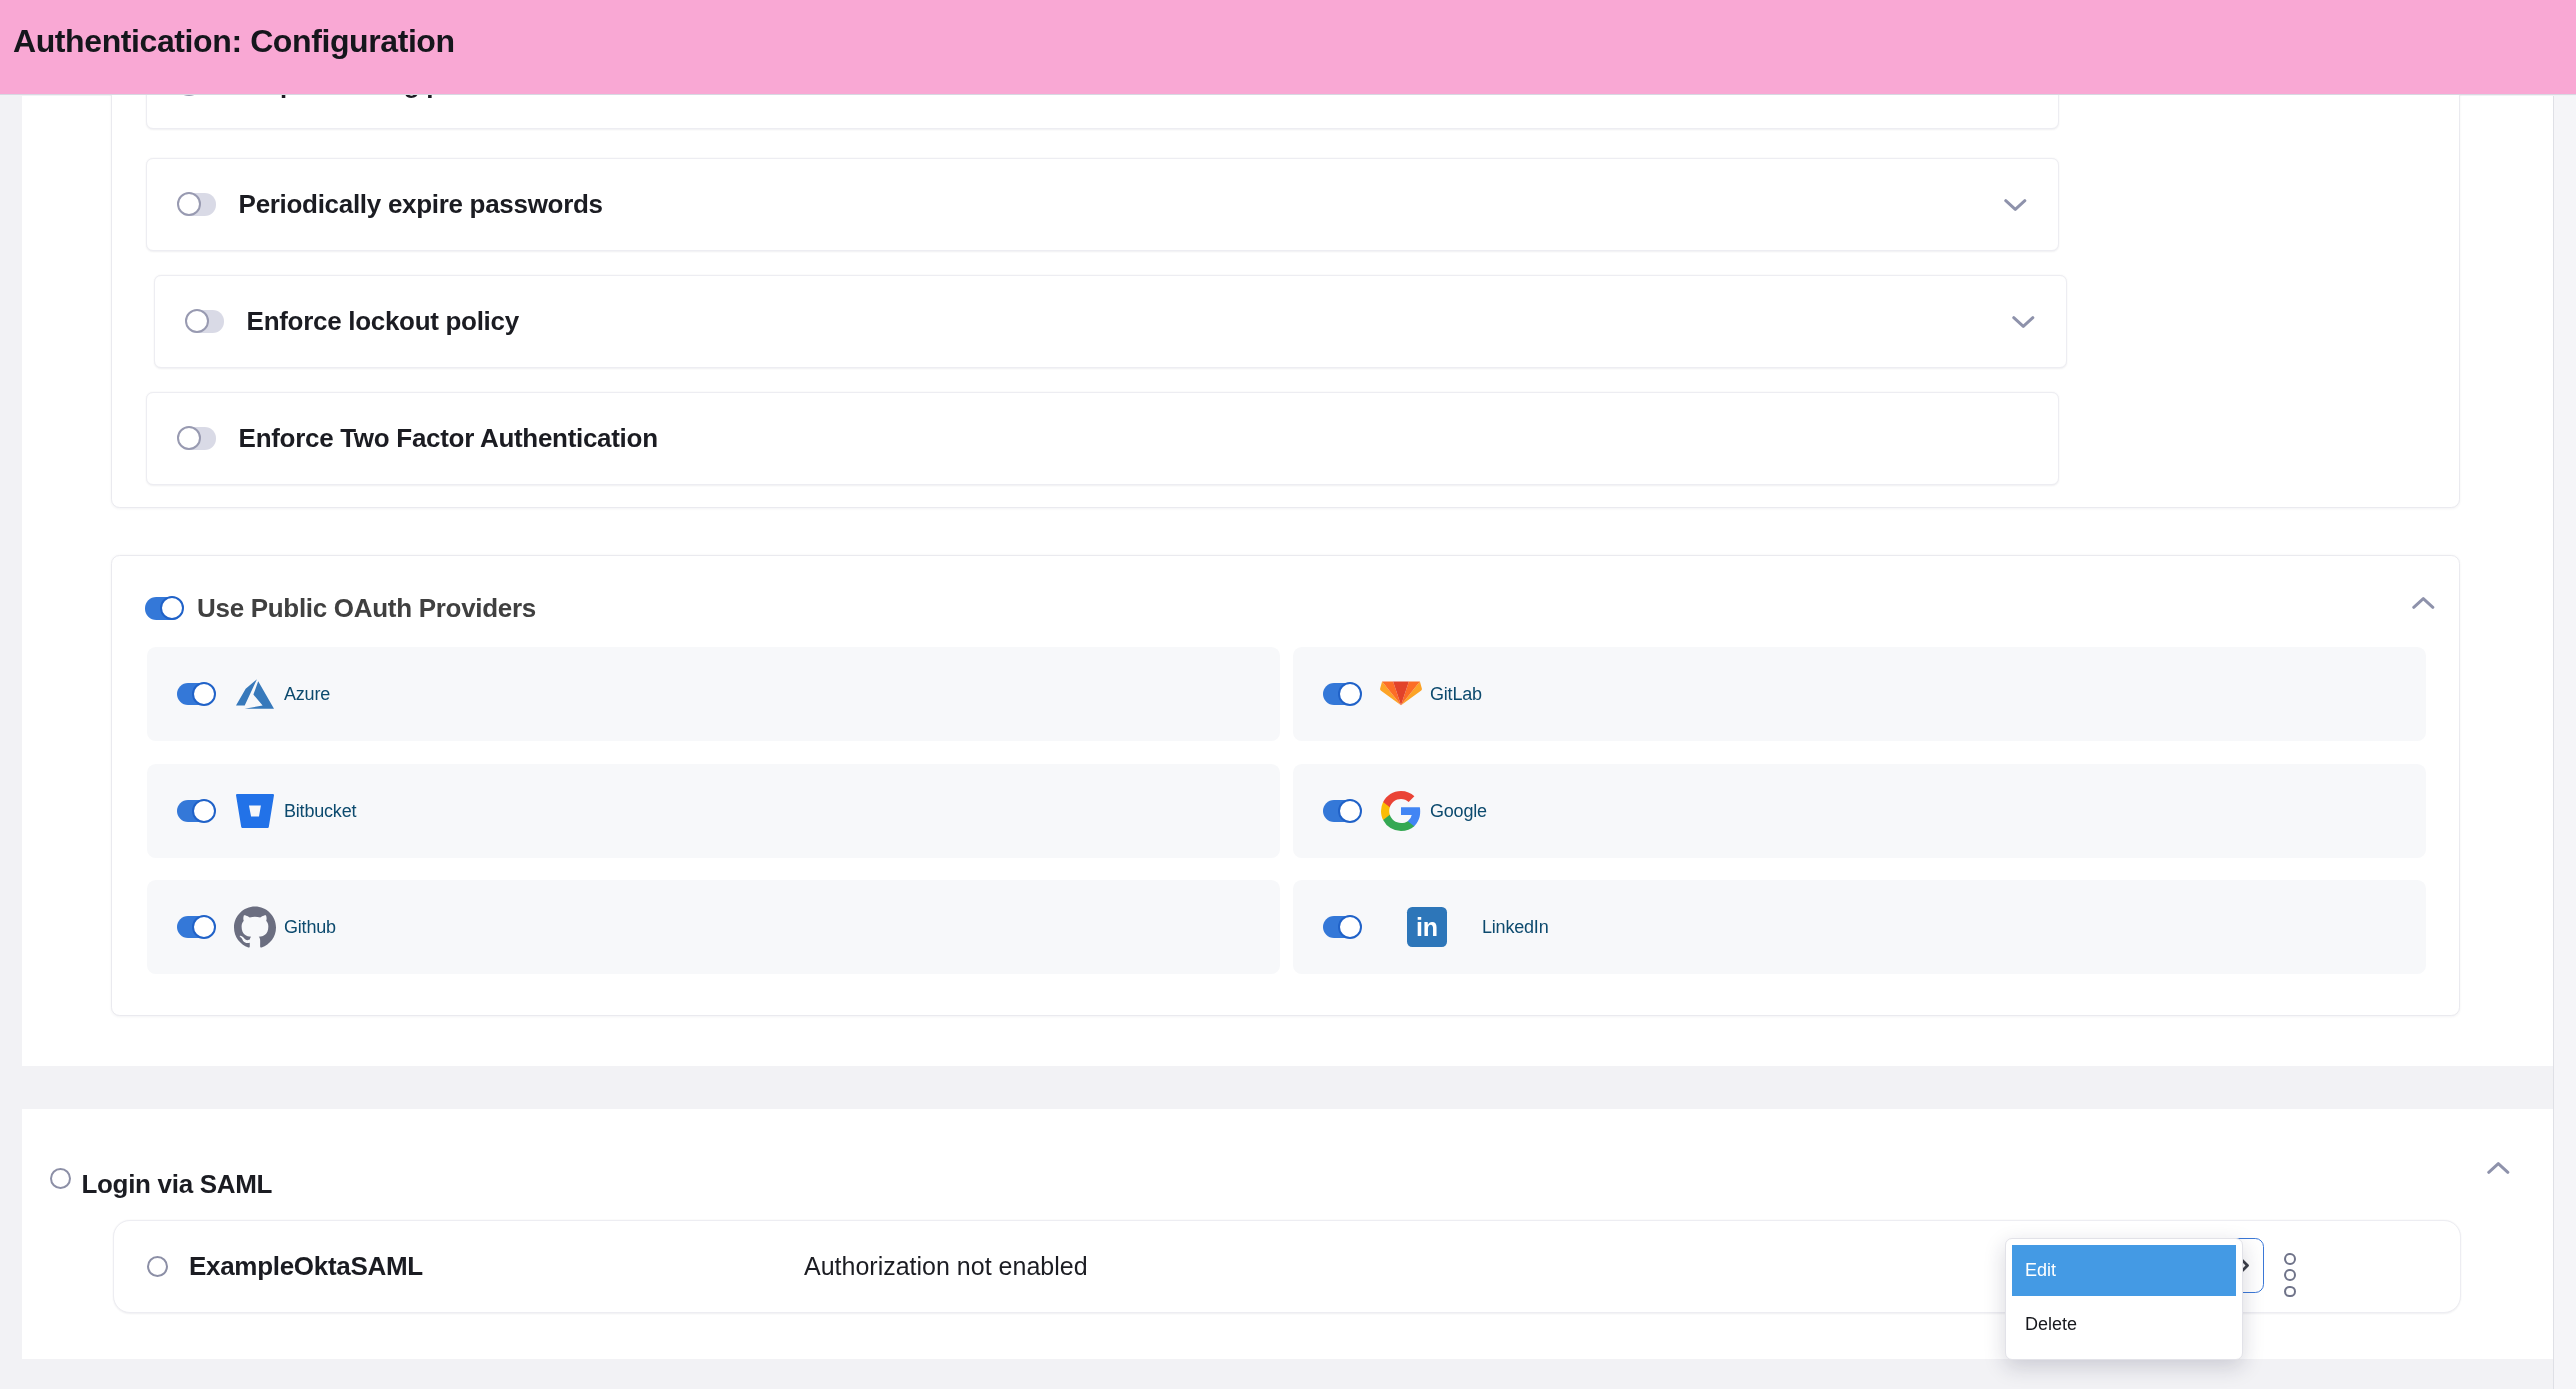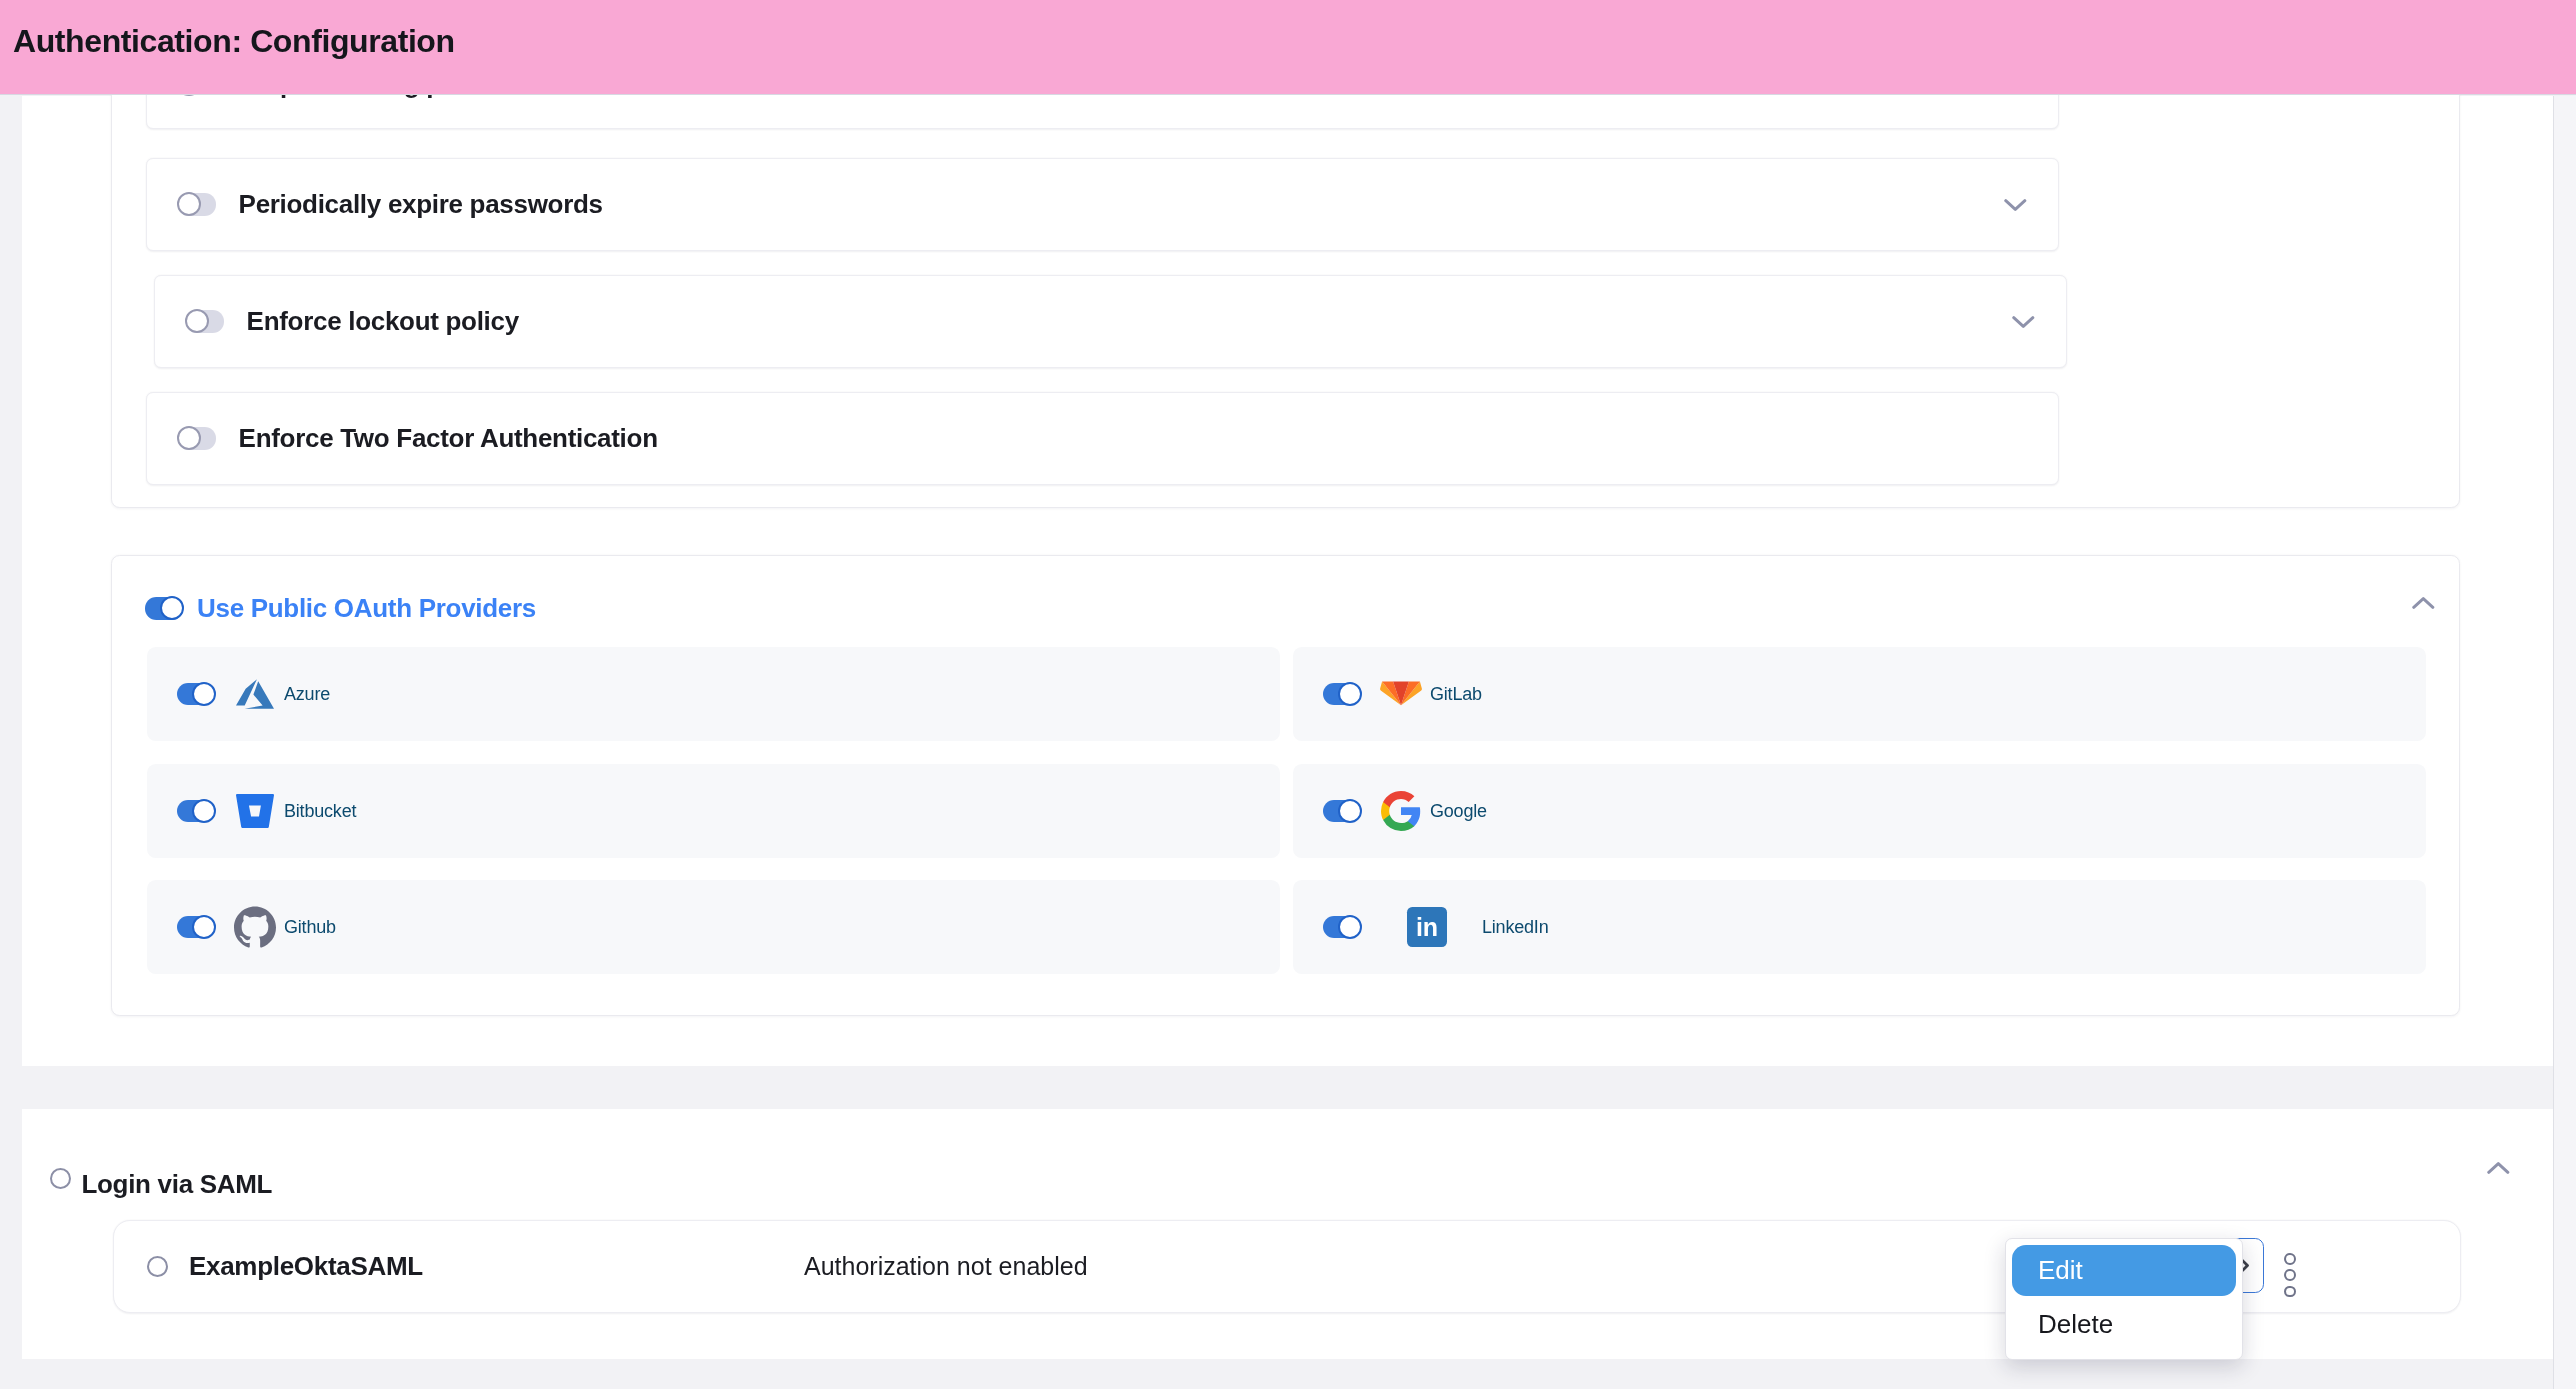--- a/index.html
+++ b/index.html
@@ -48,21 +48,21 @@
   .toggle.off{background:#d9dae6;}
   .toggle.on{background:#3478d8;}
   .toggle .knob{
     position:absolute;top:-0.9px;width:24px;height:24px;border-radius:50%;
     background:#ffffff;box-sizing:border-box;
   }
   .toggle.off .knob{left:-0.9px;border:2.2px solid #989ab1;}
   .toggle.on .knob{right:-0.9px;border:2.2px solid #2062c8;}
   
   .oauth-head{position:absolute;left:33px;top:37px;display:flex;align-items:center;}
-  .oauth-head .label{font-size:26px;font-weight:700;letter-spacing:-0.3px;margin-left:14px;color:#3b82f6;}
+  .oauth-head .label{font-size:26px;font-weight:700;letter-spacing:-0.3px;margin-left:14px;color:#404040;}
   .card-oauth .head-chevron{position:absolute;right:24px;top:40px;line-height:0;}
   .tile{
     position:absolute;width:1133px;height:94px;background:#f7f8fa;border-radius:8.7px;
     display:flex;align-items:center;padding-left:30px;box-sizing:border-box;
   }
   .tile .icon{margin-left:19px;width:42px;height:42px;display:flex;align-items:center;justify-content:center;flex:none;}
   .tile .name{margin-left:8px;font-size:18px;font-weight:400;color:#0c4a6e;letter-spacing:-0.2px;}
   .li-badge{width:40px;height:40px;border-radius:5.2px;background:#2d76b9;display:flex;align-items:center;justify-content:center;}
   .li-badge span{color:#fff;font-weight:700;font-size:25px;letter-spacing:0px;}
   
@@ -89,21 +89,21 @@
     display:flex;flex-direction:column;align-items:center;
   }
   .kebab .dot{width:7.8px;height:7.8px;border-radius:50%;border:2.2px solid #6f7389;box-sizing:content-box;background:#fff;margin:2.2px 0;}
   
   .context-menu{
     position:absolute;left:2005px;top:1238px;width:238px;height:122px;
     background:#ffffff;border:0.9px solid #e2e2e8;border-radius:7px;
     box-shadow:0 7px 21px rgba(30,30,60,0.18);z-index:40;box-sizing:border-box;
     padding:6px;
   }
-  .menu-item{font-size:26px;display:flex;align-items:center;padding-left:26px;box-sizing:border-box;border-radius:14px;}
+  .menu-item{font-size:18px;display:flex;align-items:center;padding-left:13px;box-sizing:border-box;border-radius:0;}
   .menu-item.hl{height:51px;background:#449ae4;color:#ffffff;}
   .menu-item.plain{height:56px;color:#17181d;background:#ffffff;}
 </style>
 </head>
 <body>
 
 <div class="panel panel-a">
 
   <div class="card card-password" style="left:89px;top:-40px;"></div>
 

